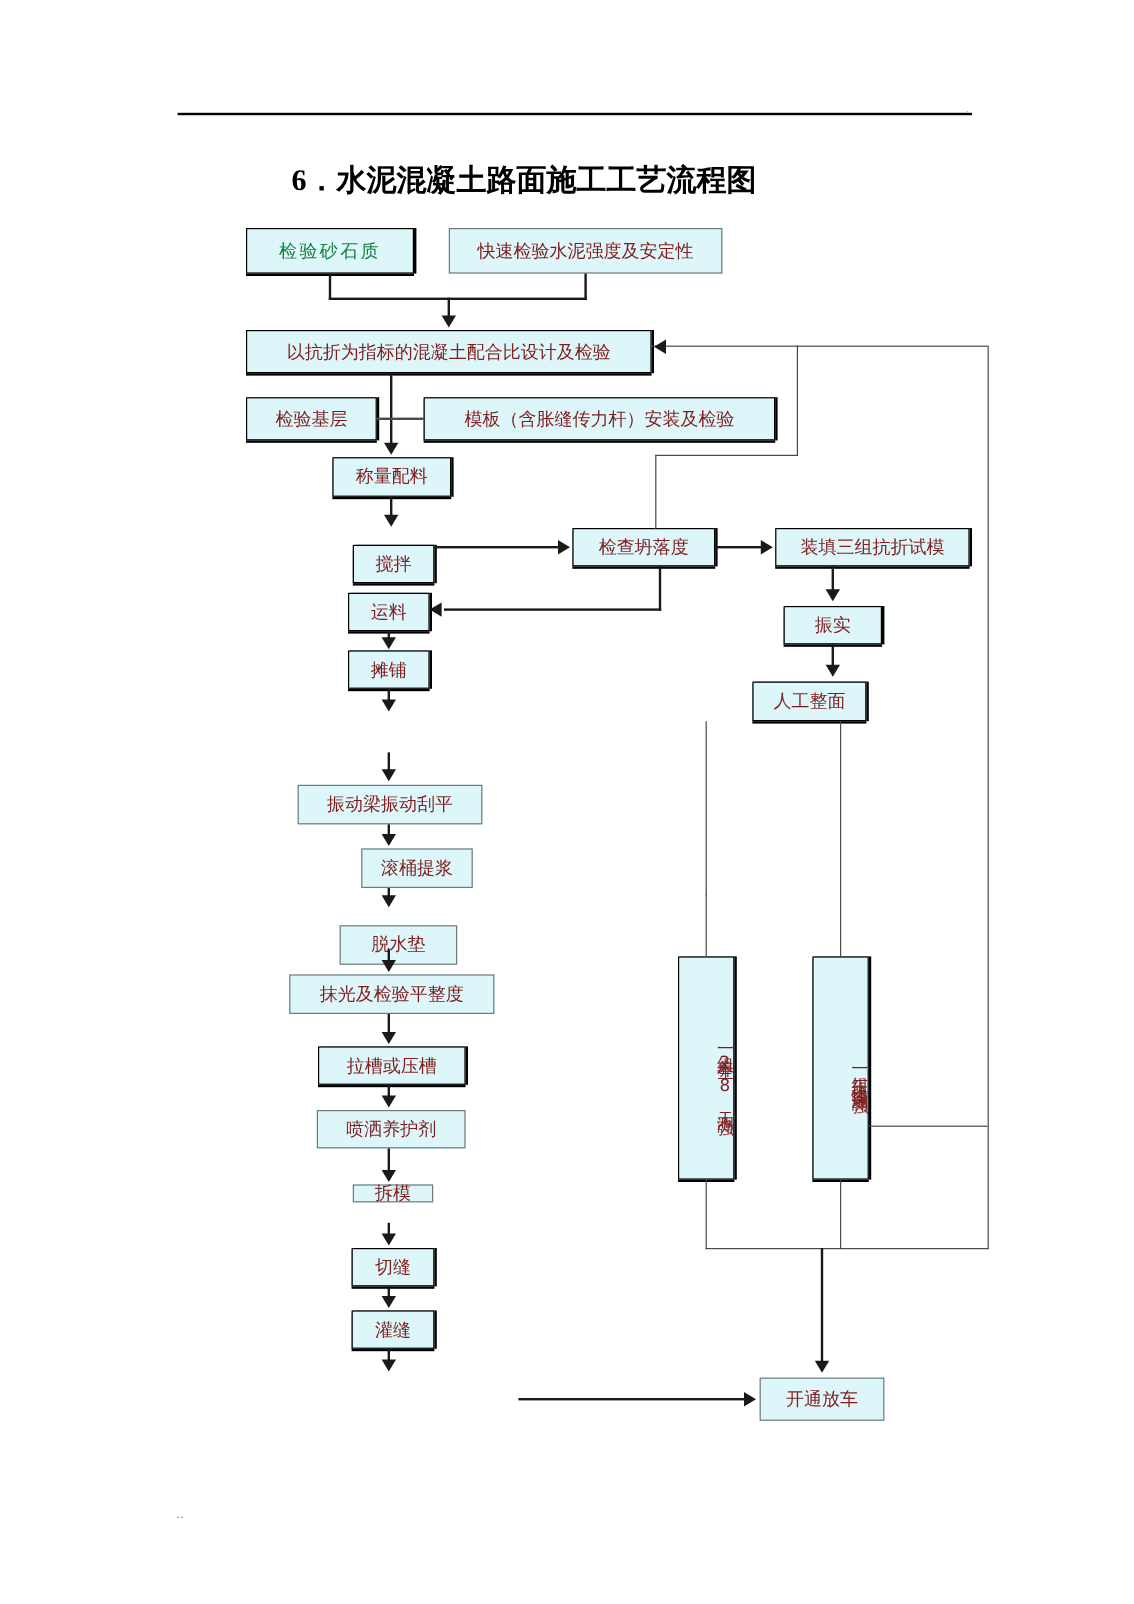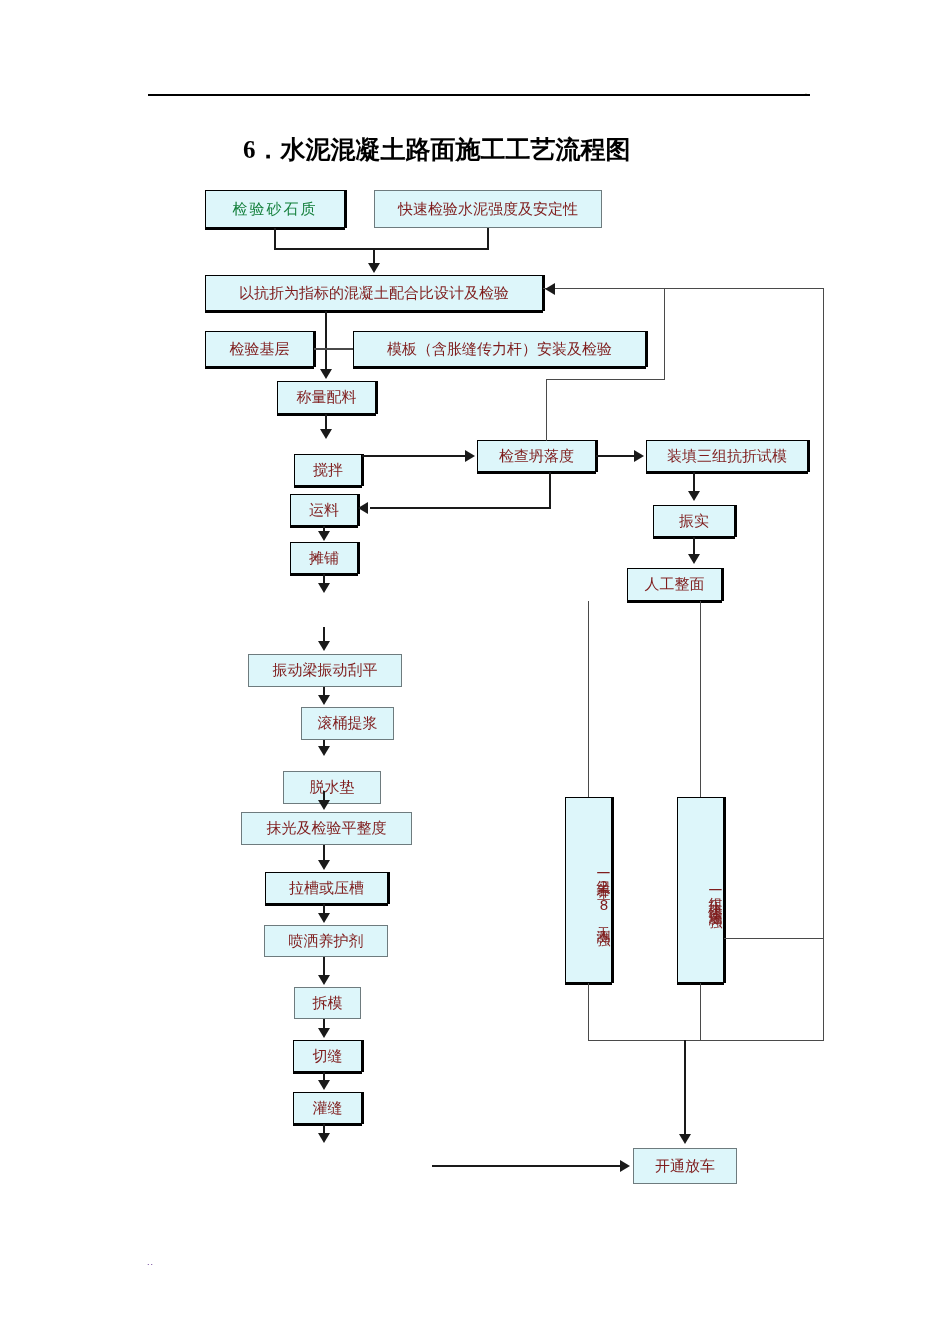--- a/index.html
+++ b/index.html
@@ -156,21 +156,21 @@
   <div class="box" style="left:281px; top:707px; width:93px; height:33px;margin-left:20px;">滚桶提浆</div>
 
   <div class="box" style="left:283px; top:758px; width:98px; height:33px;margin-top:13px;">脱水垫</div>
 
   <div class="box" style="left:241px; top:812px; width:171px; height:33px;">抹光及检验平整度</div>
 
   <div class="box sh" style="left:265px; top:872px; width:123px; height:32px;">拉槽或压槽</div>
 
   <div class="box" style="left:264px; top:925px; width:124px; height:32px;">喷洒养护剂</div>
 
-  <div class="box" style="left:294px; top:987px; width:67px; height:32px;">拆模</div>
+  <div class="box" style="left:294px; top:987px; width:67px; height:15px;">拆模</div>
 
   <div class="box sh" style="left:293px; top:1040px; width:69px; height:32px;">切缝</div>
 
   <div class="box sh" style="left:293px; top:1092px; width:69px; height:32px;">灌缝</div>
 
 
   <div class="box vert sh" style="left:565px; top:797px; width:47px; height:186px; font-size:14px;">一组养生28天测强</div>
 
   <div class="box vert sh" style="left:677px; top:797px; width:47px; height:186px; font-size:14px;">一组压蒸快速测强</div>
 

